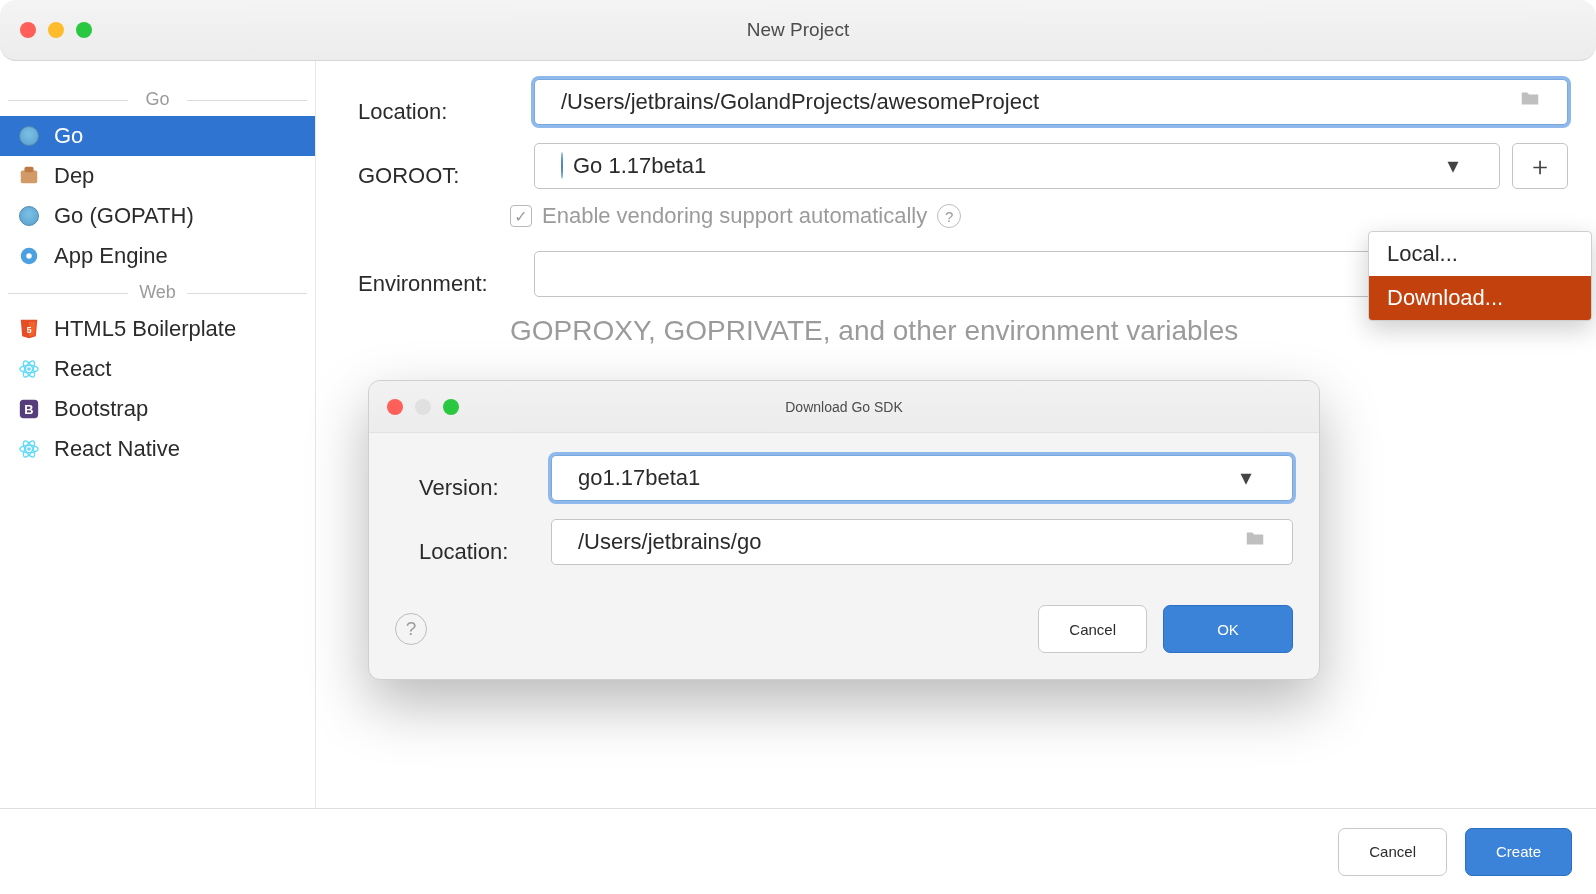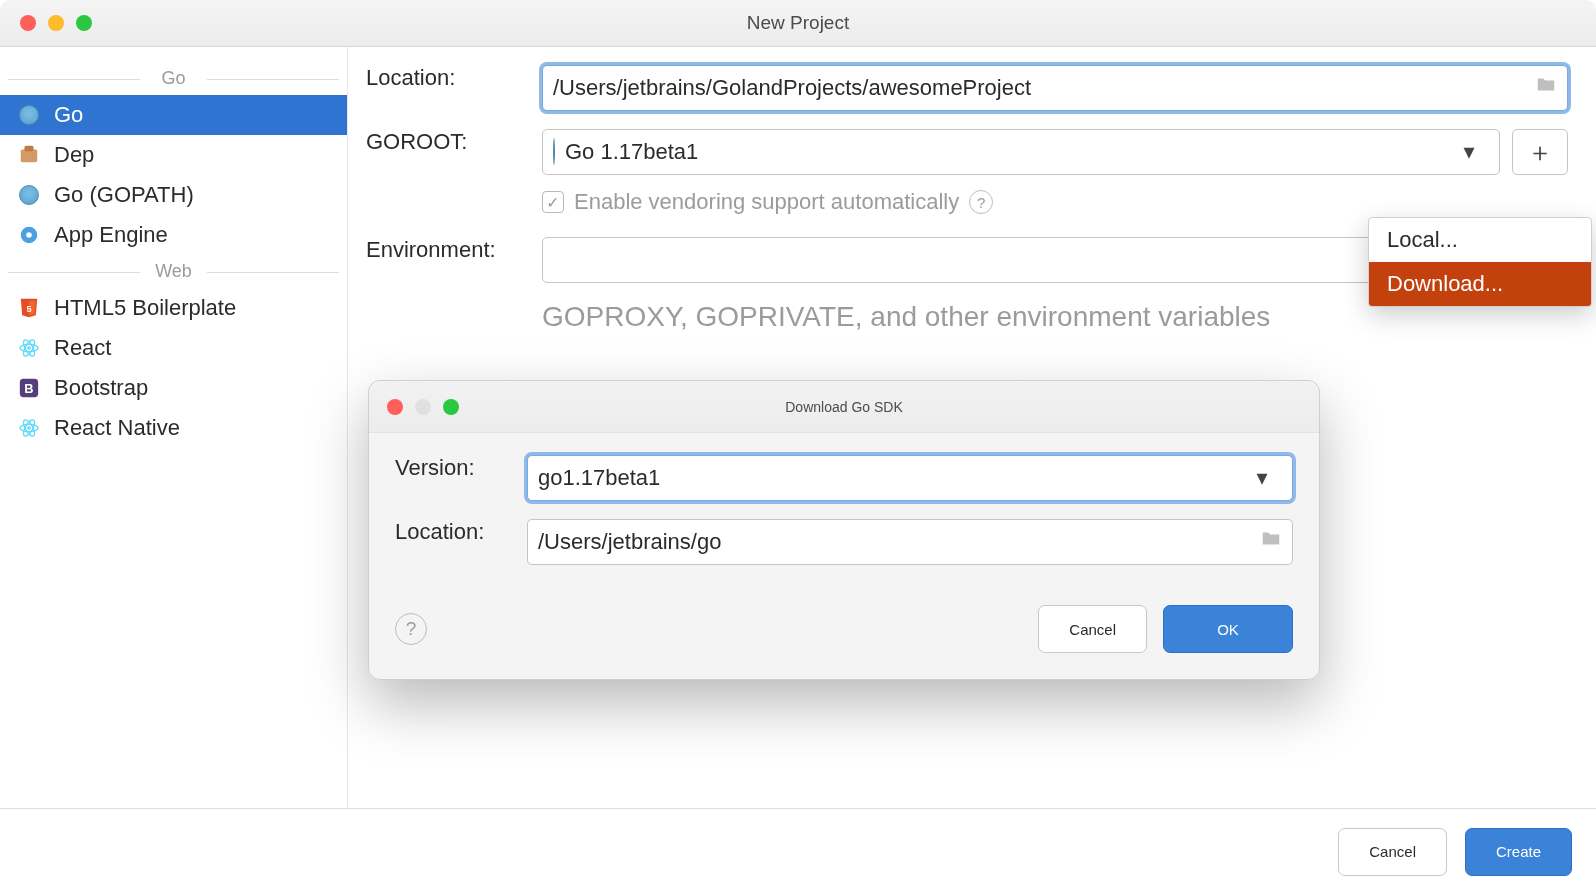--- a/index.html
+++ b/index.html
@@ -1,36 +1,36 @@
 <!DOCTYPE html>
 <html><head>
 <meta charset="utf-8">
 <style>
 * { box-sizing: border-box; margin: 0; padding: 0; font-family: -apple-system, BlinkMacSystemFont, "Segoe UI", Helvetica, Arial, sans-serif; }
 body { width: 1596px; height: 894px; background: #fff; display:flex; flex-direction:column; overflow:hidden; position:relative; }
 
-.titlebar { display:flex; align-items:center; height:47px; background:linear-gradient(#f4f4f4,#ececec); border-bottom:1px solid #d6d6d6; position:relative; border-top-left-radius:10px;border-top-right-radius:10px;}
+.titlebar { display:flex; align-items:center; height:61px; background:linear-gradient(#f4f4f4,#ececec); border-bottom:1px solid #d6d6d6; position:relative; border-top-left-radius:10px;border-top-right-radius:10px;border-radius:16px;}
 .traffic { display:flex; gap:12px; margin-left:20px; }
 .dot { width:16px; height:16px; border-radius:50%; }
 .dot.red{background:#fe5f58;} .dot.yellow{background:#febb2c;} .dot.green{background:#2ac840;}
 .titlebar-title { position:absolute; left:50%; transform:translateX(-50%); font-size:19px; color:#4c4c4c; }
 
 .main { flex:1; display:flex; min-height:0; }
-.sidebar { width:348px; background:#fff; border-right:1px solid #e8e8e8; overflow:auto; padding-top:15px;}
+.sidebar { width:316px; background:#fff; border-right:1px solid #e8e8e8; overflow:auto; padding-top:22px;}
 .sidebar-group { text-align:center; color:#9b9b9b; font-size:18px; position:relative; margin:6px 0;}
 .sidebar-group::before,.sidebar-group::after{content:"";position:absolute;top:50%;width:38%;height:1px;background:#dcdcdc;}
 .sidebar-group::before{left:8px;} .sidebar-group::after{right:8px;}
 .sidebar-item { display:flex; align-items:center; gap:14px; padding:7px 18px; font-size:22px; color:#2b2b2b; cursor:default;}
 .sidebar-item.selected { background:#2f74d0; color:#fff; }
 .sidebar-item .icon { width:22px; height:22px; display:flex; align-items:center; justify-content:center; font-size:18px;}
 
 .content { flex:1; padding:18px 28px 0 18px; position:relative; }
-.form-row { display:flex; align-items:flex-start; margin-bottom:18px; }
+.form-row { display:flex; align-items:flex-end; margin-bottom:18px;margin-left:24px; }
 .form-row label.lbl { width:176px; font-size:22px; color:#2b2b2b; }
-.input { flex:1; display:flex; align-items:center; height:46px; border:1px solid #c4c4c4; border-radius:5px; background:#fff; padding:0 10px; font-size:22px; color:#2b2b2b; }
+.input { flex:1; display:flex; align-items:center; height:46px; border:1px solid #c4c4c4; border-radius:5px; background:#fff; padding:0 26px; font-size:22px; color:#2b2b2b; }
 .input.focus { box-shadow: 0 0 0 3px #8fb9ea; border-color:#7aa9df; }
 .input .path-hint { color:#9b9b9b; margin-left:6px;}
 .folder-icon { color:#bfbfbf; margin-left:auto; font-size:22px;}
 .dropdown-btn { width:40px; text-align:center; color:#444; font-size:22px;}
 .add-btn { width:56px; height:46px; border:1px solid #c4c4c4; border-radius:5px; background:#fff; margin-left:12px; display:flex; align-items:center; justify-content:center; font-size:26px; color:#444;}
 .checkbox-row { display:flex; align-items:center; gap:10px; margin-left:176px; color:#9b9b9b; font-size:22px; margin-top:-4px; margin-bottom:22px;}
 .chk { width:22px;height:22px;border:1px solid #b8b8b8;border-radius:4px;display:flex;align-items:center;justify-content:center;color:#9b9b9b;font-size:16px;}
 .help-ic{width:24px;height:24px;border:1.5px solid #bdbdbd;border-radius:50%;display:flex;align-items:center;justify-content:center;color:#9b9b9b;font-size:15px;}
 .hint { margin-left:176px; color:#9b9b9b; font-size:28px; }
 

